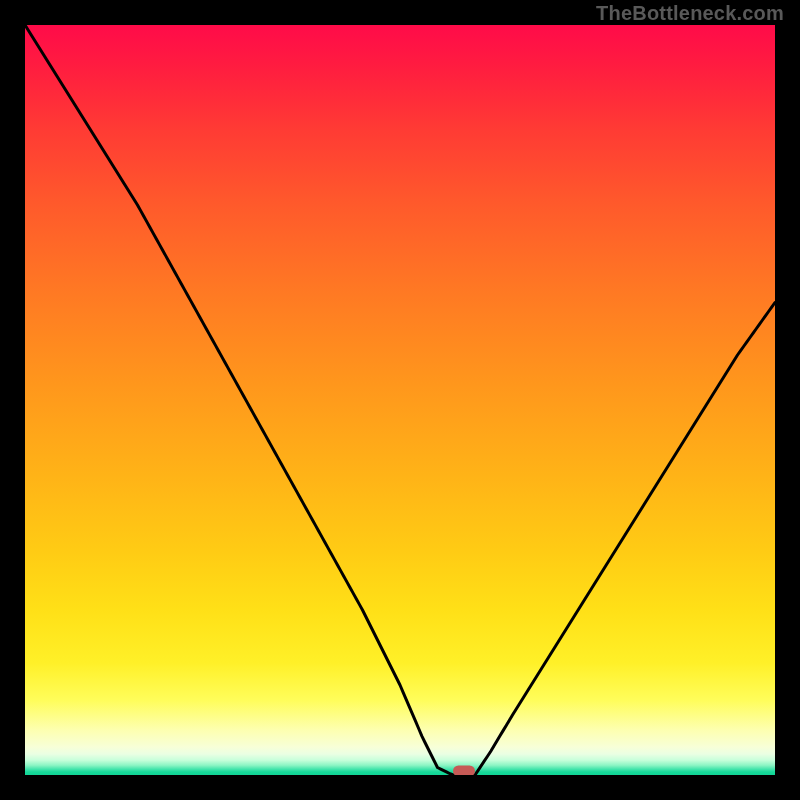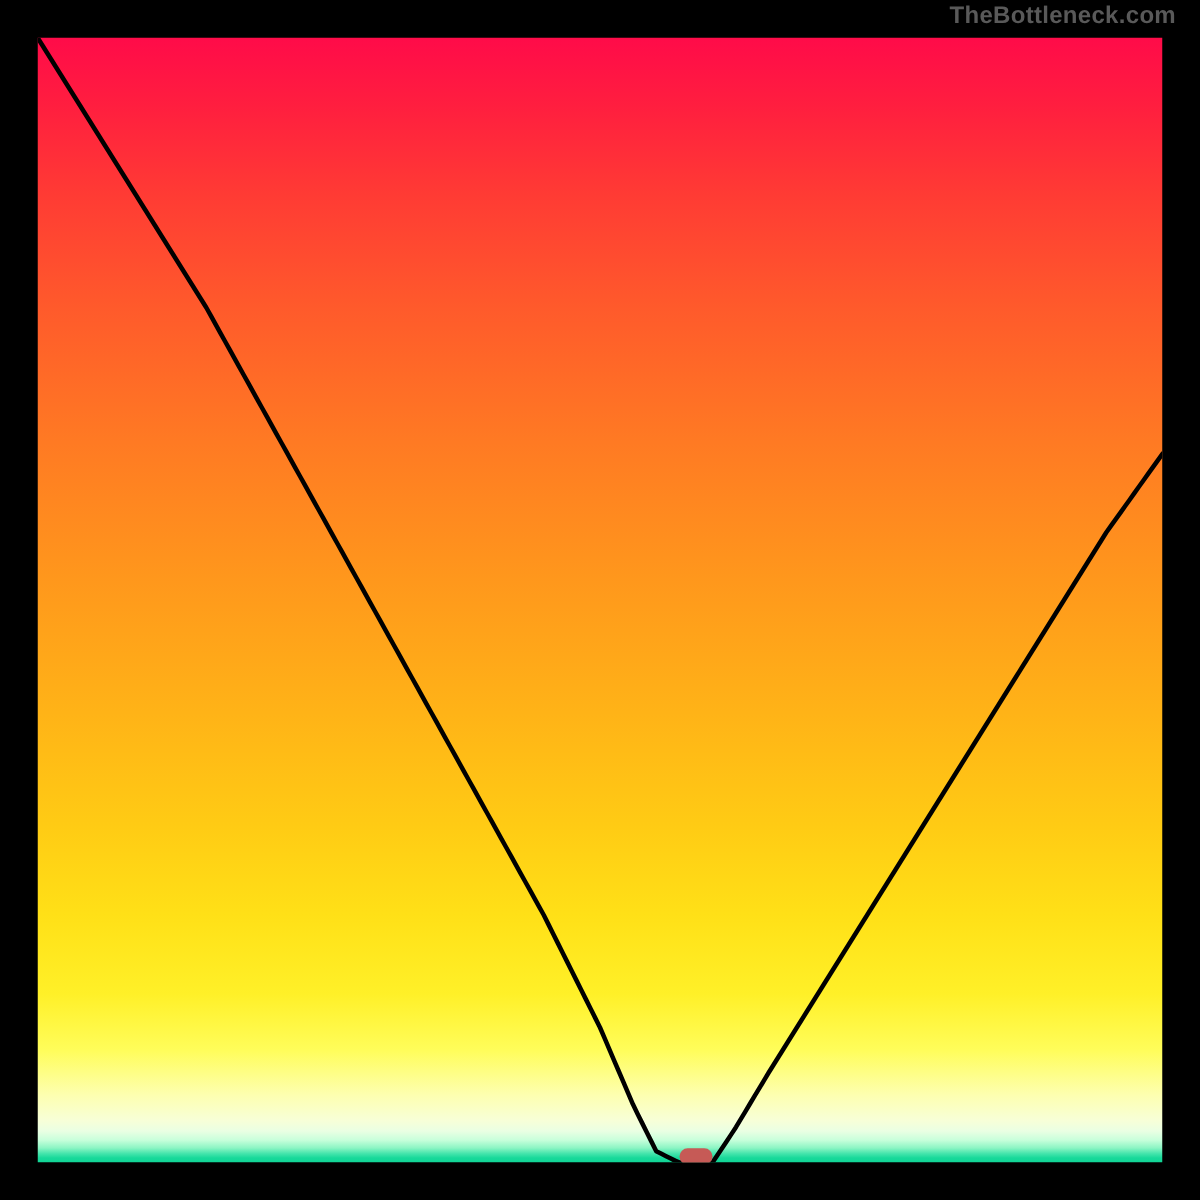--- a/index.html
+++ b/index.html
@@ -15,21 +15,21 @@
     position: relative;
     width: 800px;
     height: 800px;
     background: #000;
   }
   .watermark {
     position: absolute;
     top: 2px;
     right: 16px;
     color: #595959;
-    font-size: 16px;
+    font-size: 20px;
     font-weight: 600;
     letter-spacing: 0.2px;
     z-index: 10;
   }
   .plot-area {
     position: absolute;
     left: 25px;
     top: 25px;
     width: 750px;
     height: 750px;

